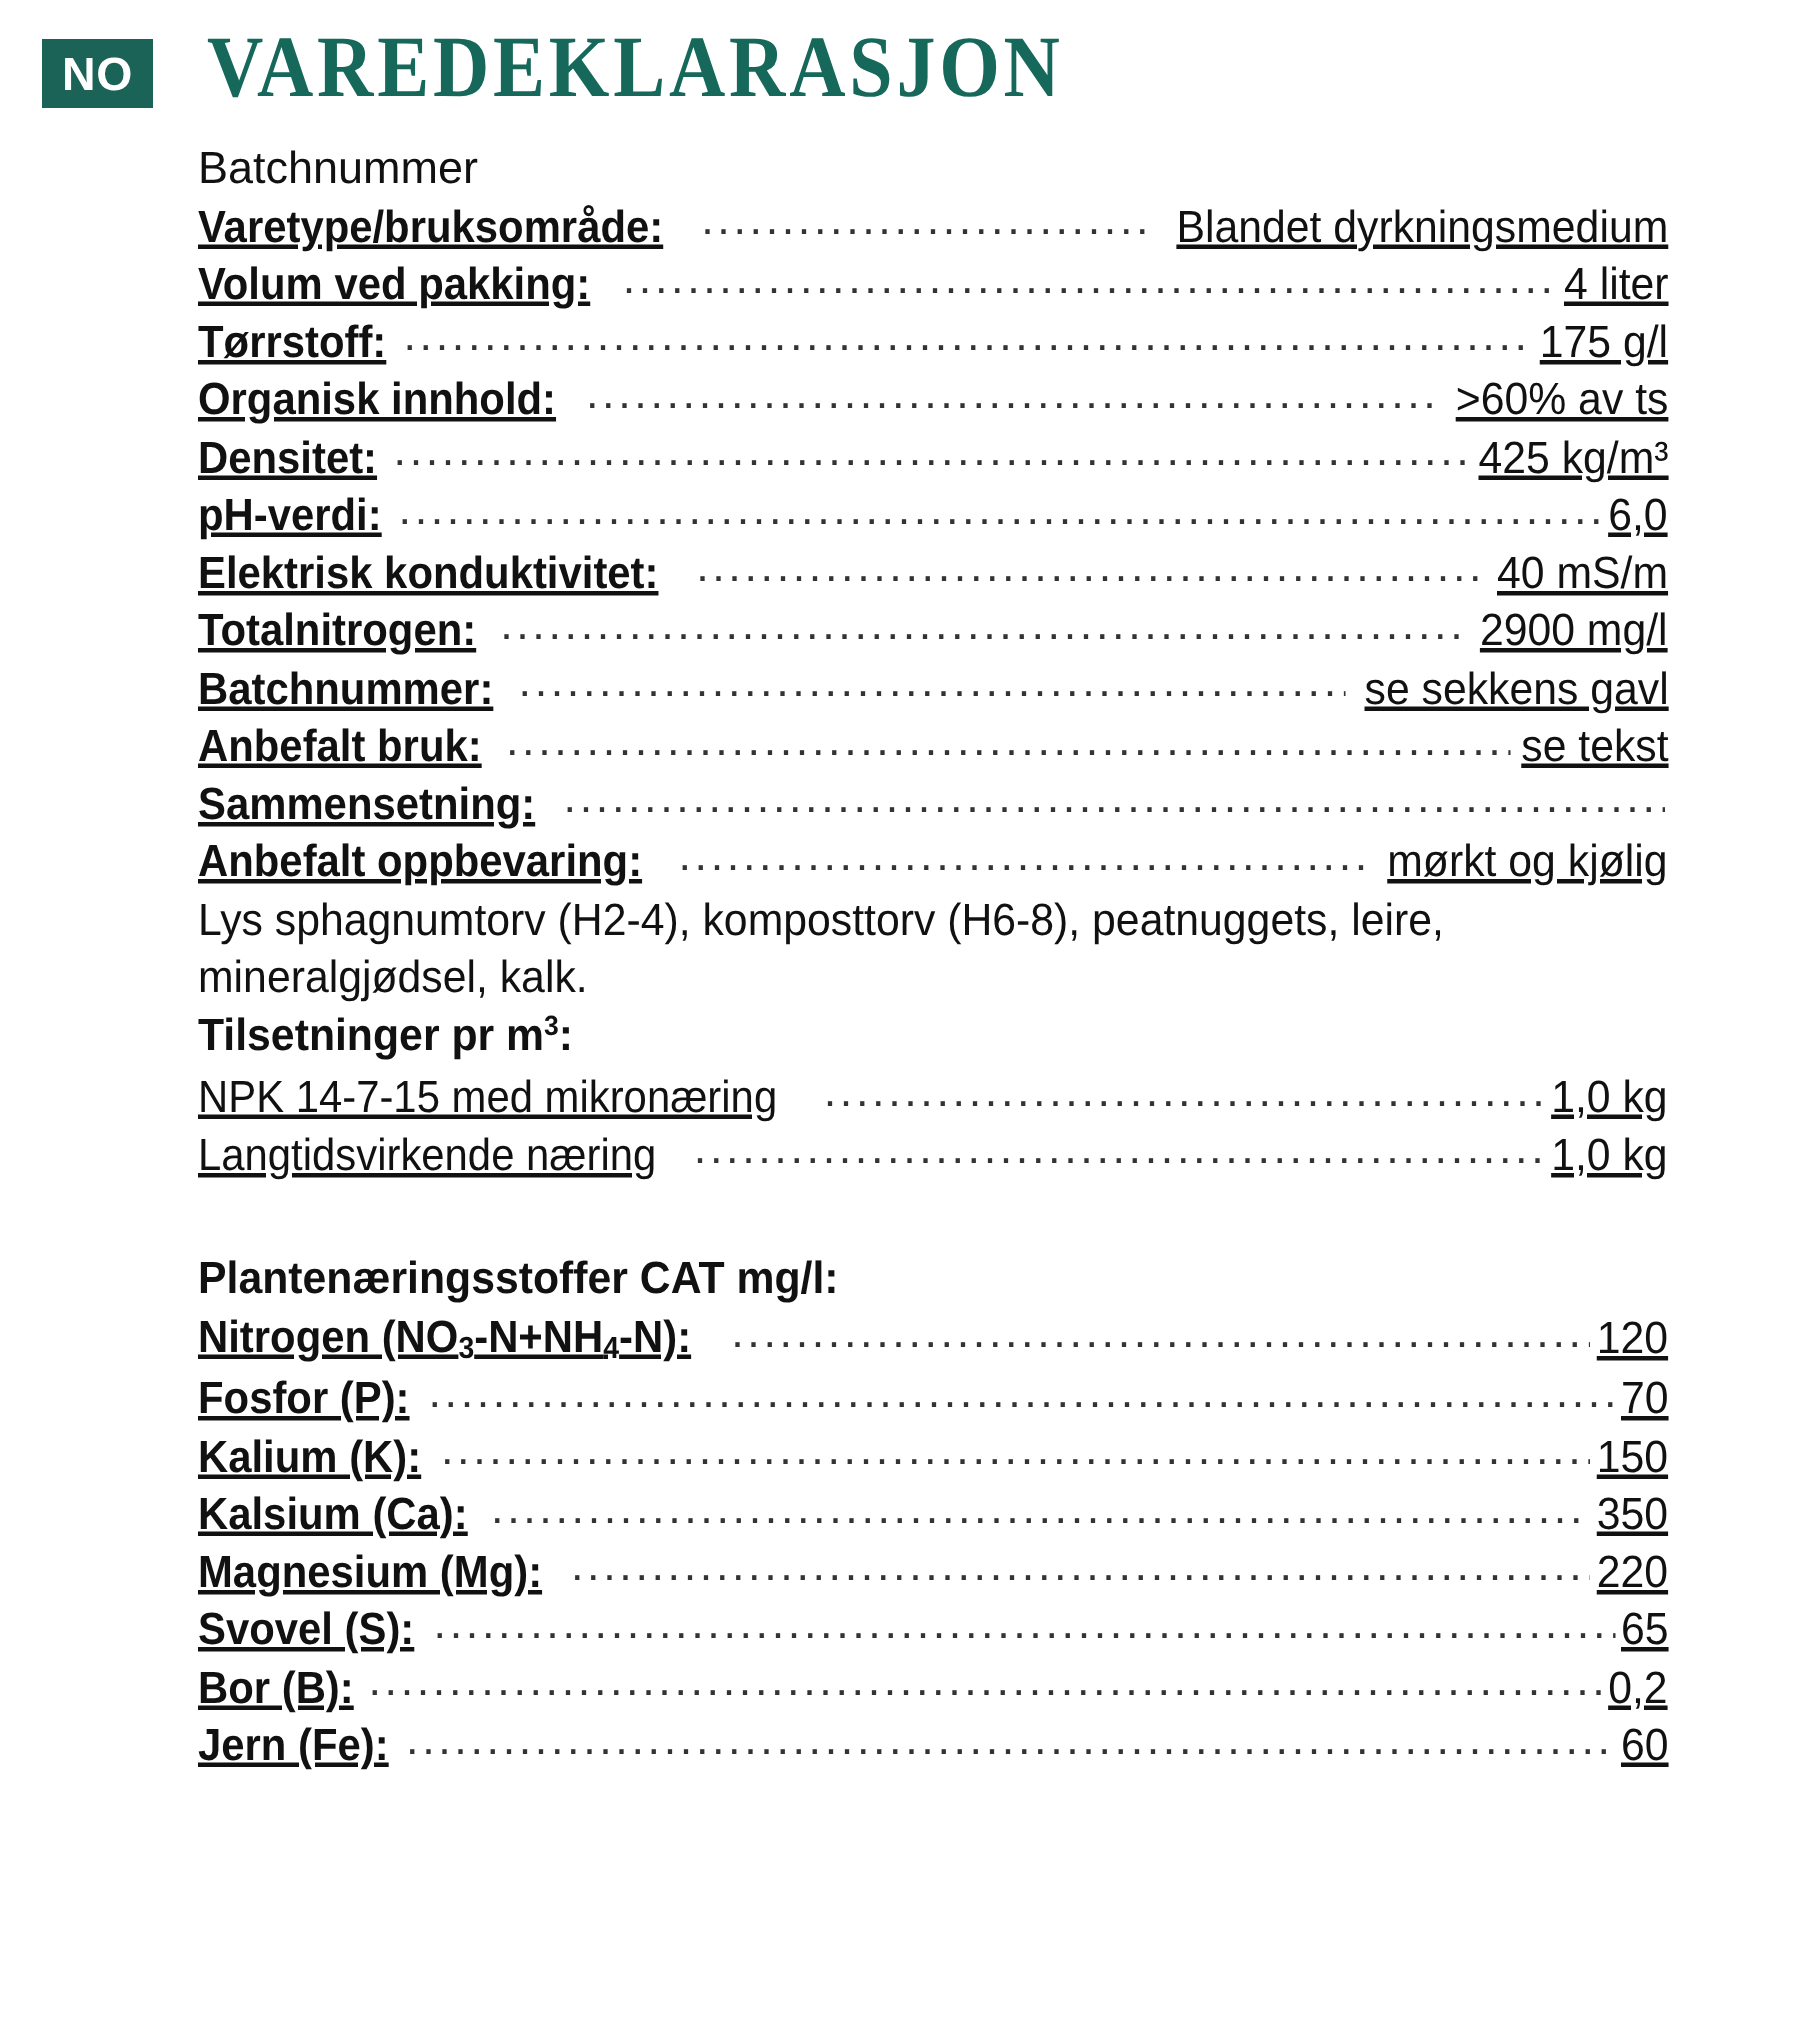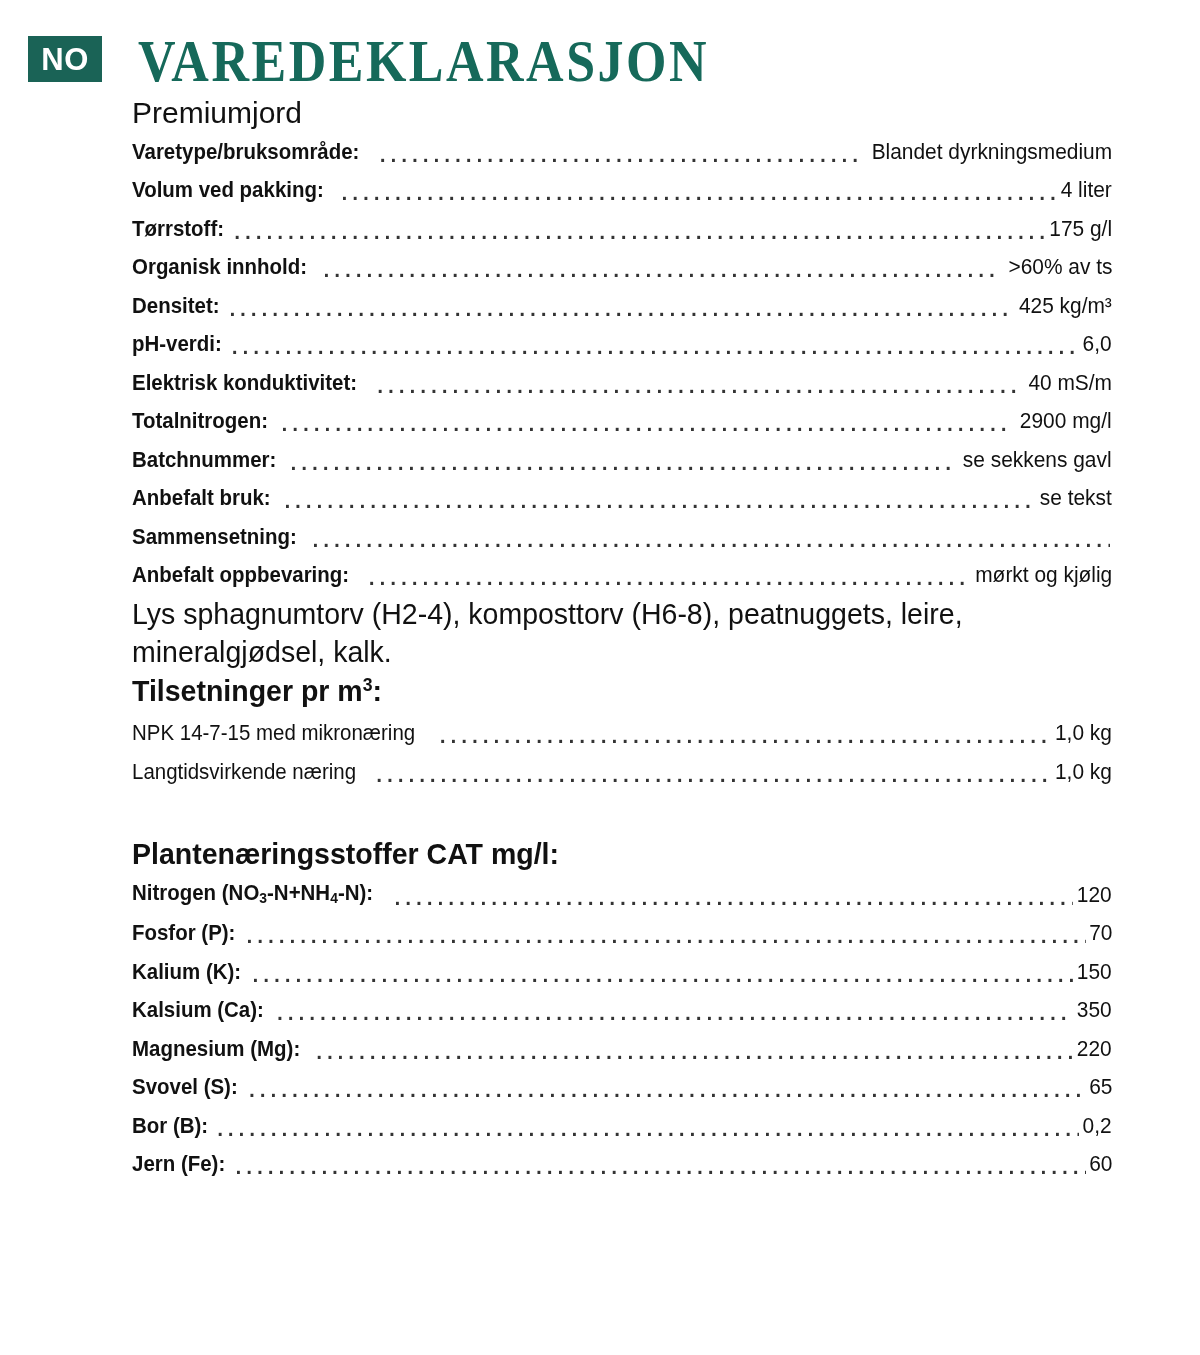--- a/index.html
+++ b/index.html
@@ -12,22 +12,22 @@
     width: 1200px;
     height: 1355px;
     font-family: "Liberation Sans", "DejaVu Sans", sans-serif;
     color: #111111;
     overflow: hidden;
   }
 
   
   .header {
     display: flex;
-    align-items: flex-start;
-    padding: 36px 0 0 28px;
+    align-items: flex-end;
+    padding: 22px 0 0 28px;
     height: 72px;
     box-sizing: border-box;
   }
   .lang-badge {
     display: inline-flex;
     align-items: center;
     justify-content: center;
     width: 74px;
     height: 46px;
     background: #1a6356;
@@ -54,25 +54,26 @@
 
   
   .sheet {
     padding: 22px 88px 0 132px;
     box-sizing: border-box;
   }
 
   
   .row {
     display: flex;
-    align-items: flex-end;
+    align-items: center;
     width: 100%;
-    font-size: 22px;
-    line-height: 38.5px;
-    white-space: nowrap;
+    font-size: 30px;
+    line-height: 38.5px;
+    white-space: nowrap;
+    text-decoration: underline;
   }
   .row .lbl {
     font-weight: bold;
     flex: 0 0 auto;
     transform: scaleX(0.93);
     transform-origin: left center;
   }
   .row .leader {
     flex: 1 1 auto;
     overflow: hidden;
@@ -148,21 +149,21 @@
 </head>
 <body>
 
 <div class="header">
   <span class="lang-badge">NO</span>
   <span class="header-title">VAREDEKLARASJON</span>
 </div>
 
 <div class="sheet">
 
-  <div class="product-name">Premiumjord</div>
+  <div class="product-name">Batchnummer</div>
 
   <div id="spec-list">
       <div class="row">
         <span class="lbl">Varetype/bruksområde:</span>
         <span class="leader"></span>
         <span class="val">Blandet dyrkningsmedium</span>
       </div>
       <div class="row">
         <span class="lbl">Volum ved pakking:</span>
         <span class="leader"></span>

